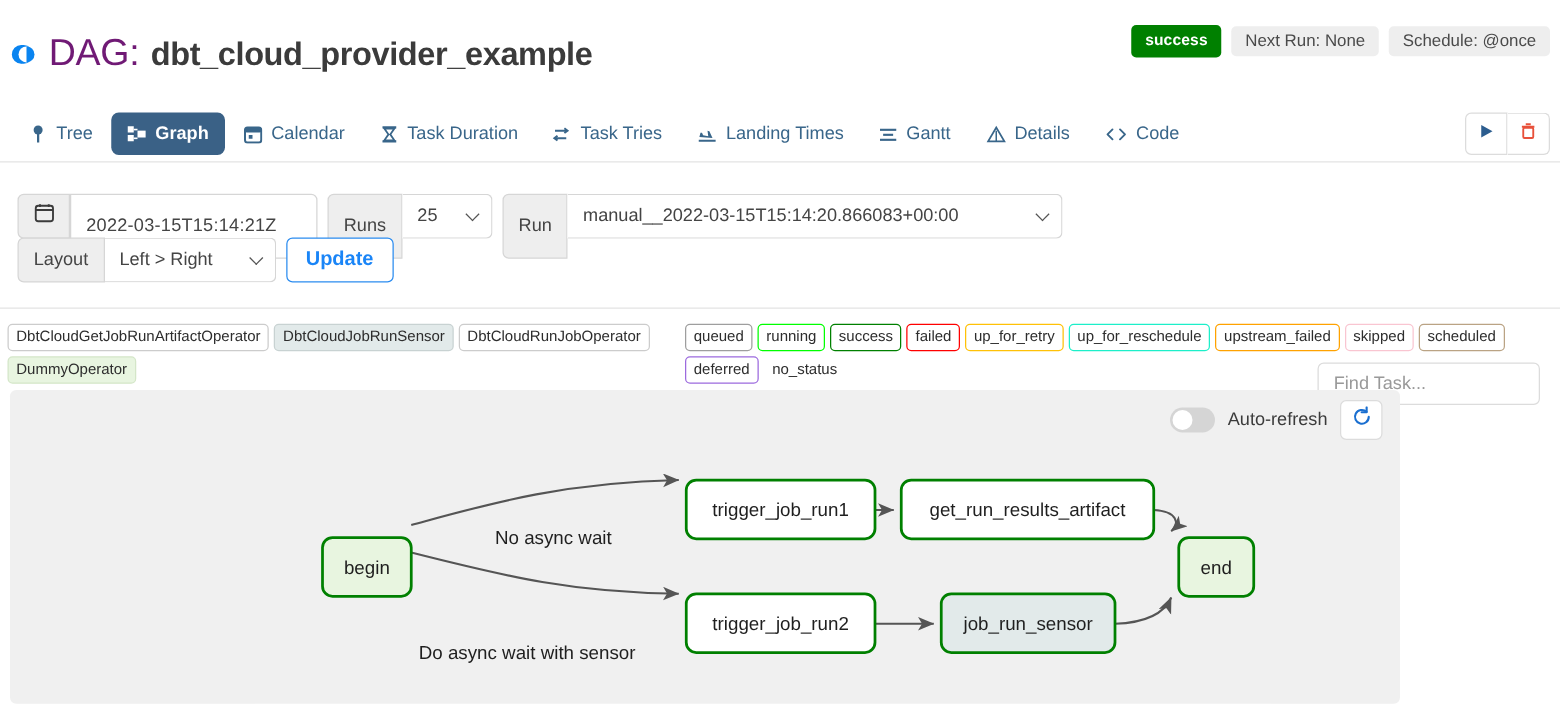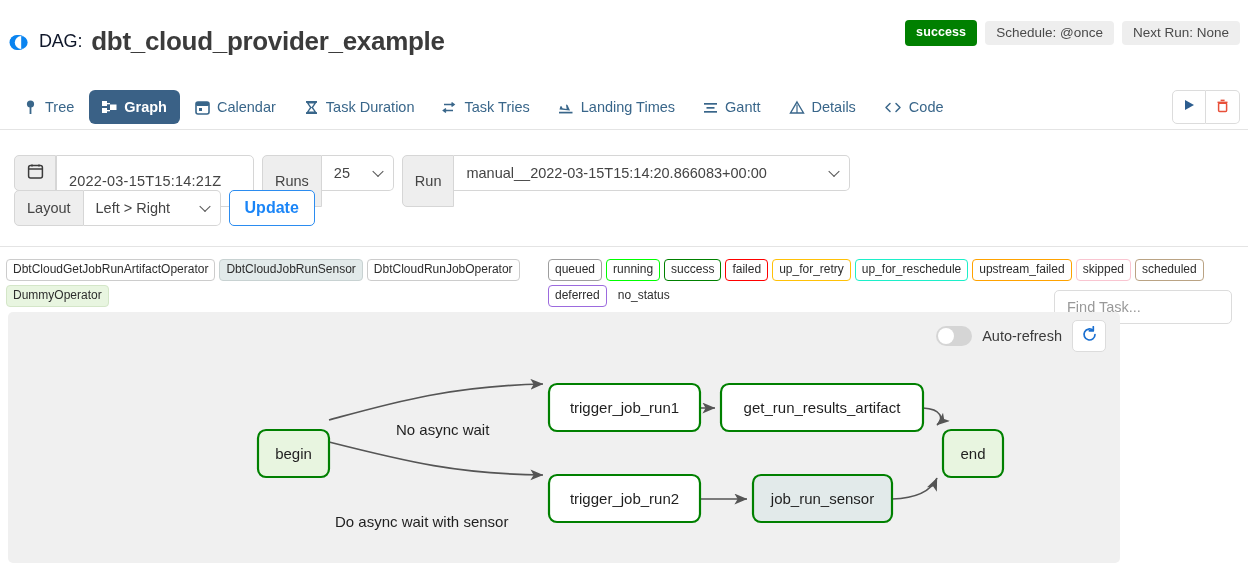--- a/index.html
+++ b/index.html
@@ -20,21 +20,21 @@
   .dag-title-row {
     position: absolute; left: 8px; top: 26px;
     display: flex; align-items: center; gap: 9px;
   }
   .toggle-circle {
     width: 22px; height: 16px; flex: 0 0 auto;
     position: relative;
   }
   .toggle-circle svg { display: block; }
   .dag-label {
-    font-size: 18px; color: #0f172a; font-weight: 400; letter-spacing: -0.2px;
+    font-size: 30px; color: #701a75; font-weight: 400; letter-spacing: -0.2px;
   }
   .dag-name {
     font-size: 26px; color: #3b3b3b; font-weight: 700; letter-spacing: -0.3px;
   }
   .header-badges {
     position: absolute; right: 8px; top: 20px;
     display: flex; align-items: center; gap: 8px;
   }
   .badge {
     font-size: 13.5px; border-radius: 4px; padding: 5px 11px 6px;
@@ -182,22 +182,22 @@
           <circle cx="13.2" cy="8.5" r="6.4" fill="#ffffff"></circle>
           <path d="M13.2 2.1 a6.4 6.4 0 0 1 0 12.8 z" fill="#0a84f0"></path>
         </svg>
       </span>
       <span class="dag-label">DAG:</span>
       <span class="dag-name">dbt_cloud_provider_example</span>
     </div>
 
     <div class="header-badges">
       <span class="badge badge-success">success</span>
+      <span class="badge badge-muted">Next Run: None</span>
       <span class="badge badge-muted">Schedule: @once</span>
-      <span class="badge badge-muted">Next Run: None</span>
     </div>
   </div>
 
   <div class="navbar">
     <div class="tabs">
 
       <div class="tab">
         <span>
           <svg width="15" height="15" viewBox="0 0 15 15">
               <circle cx="7.5" cy="4" r="3.6" fill="#39668a"></circle>

